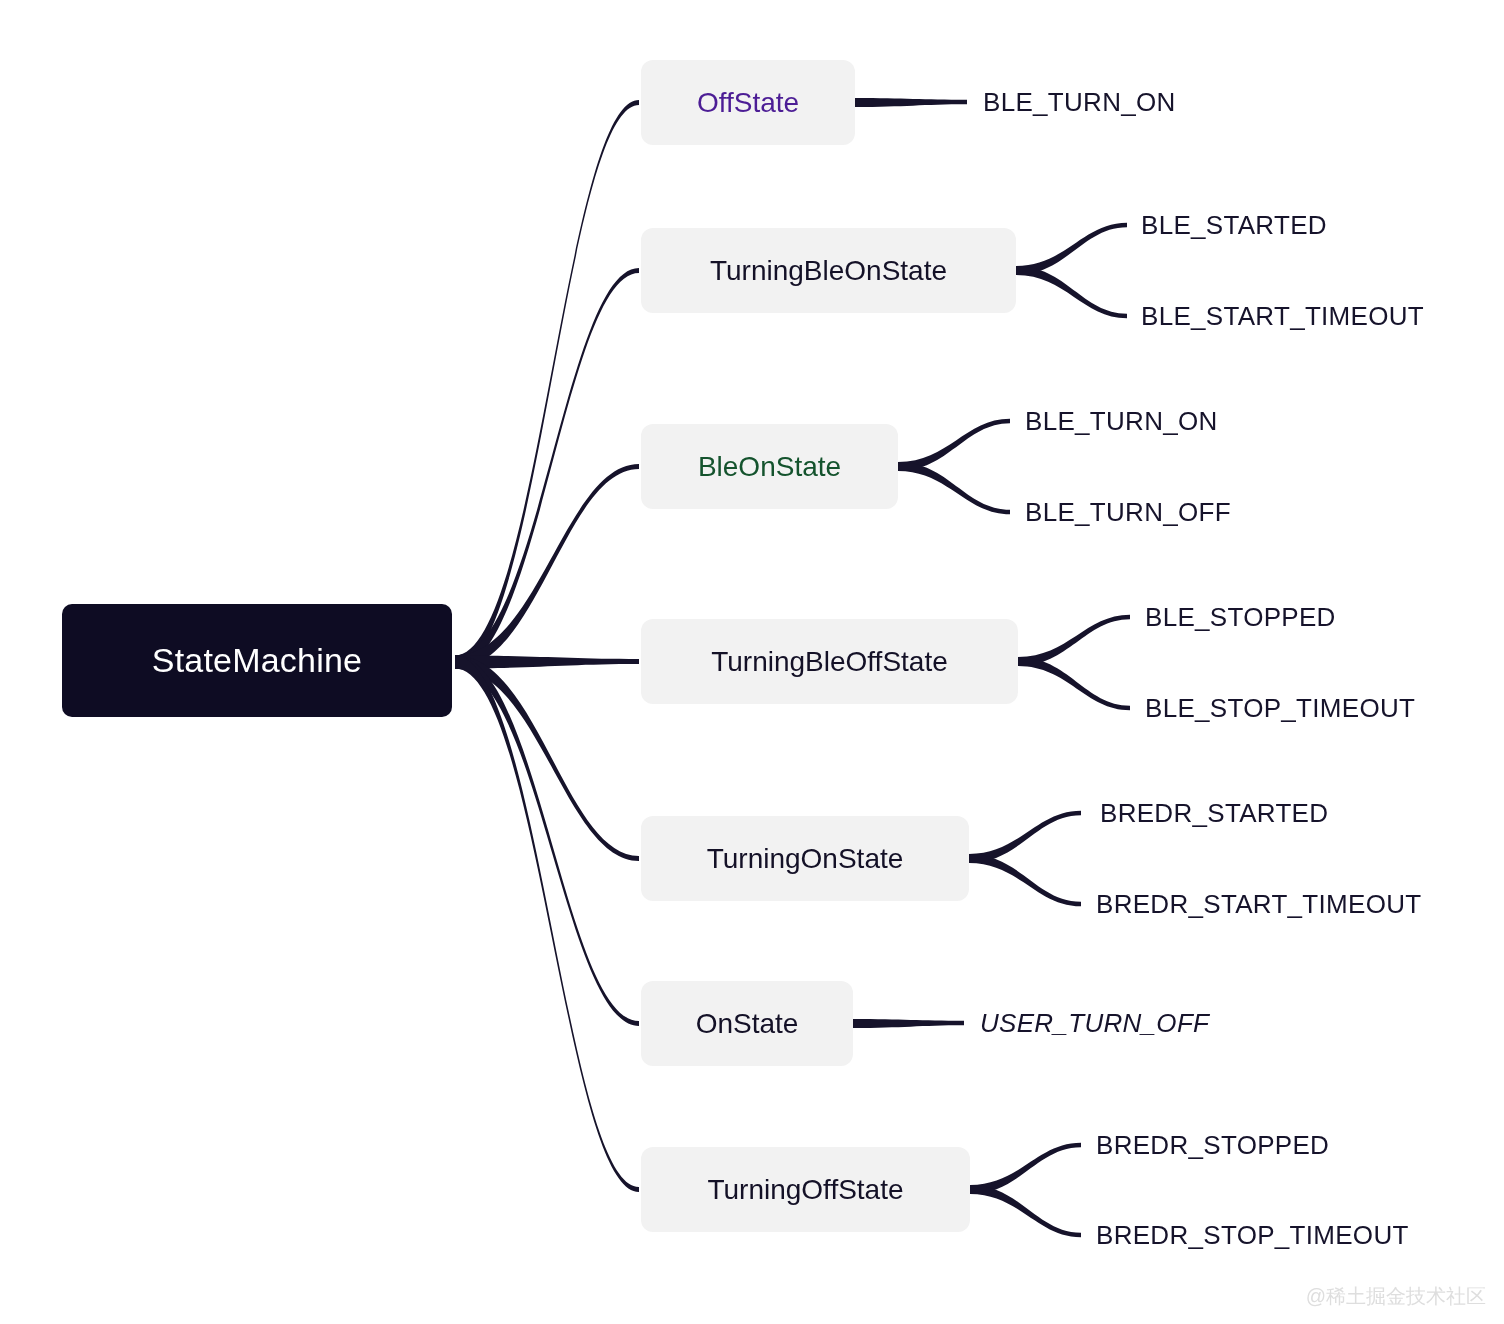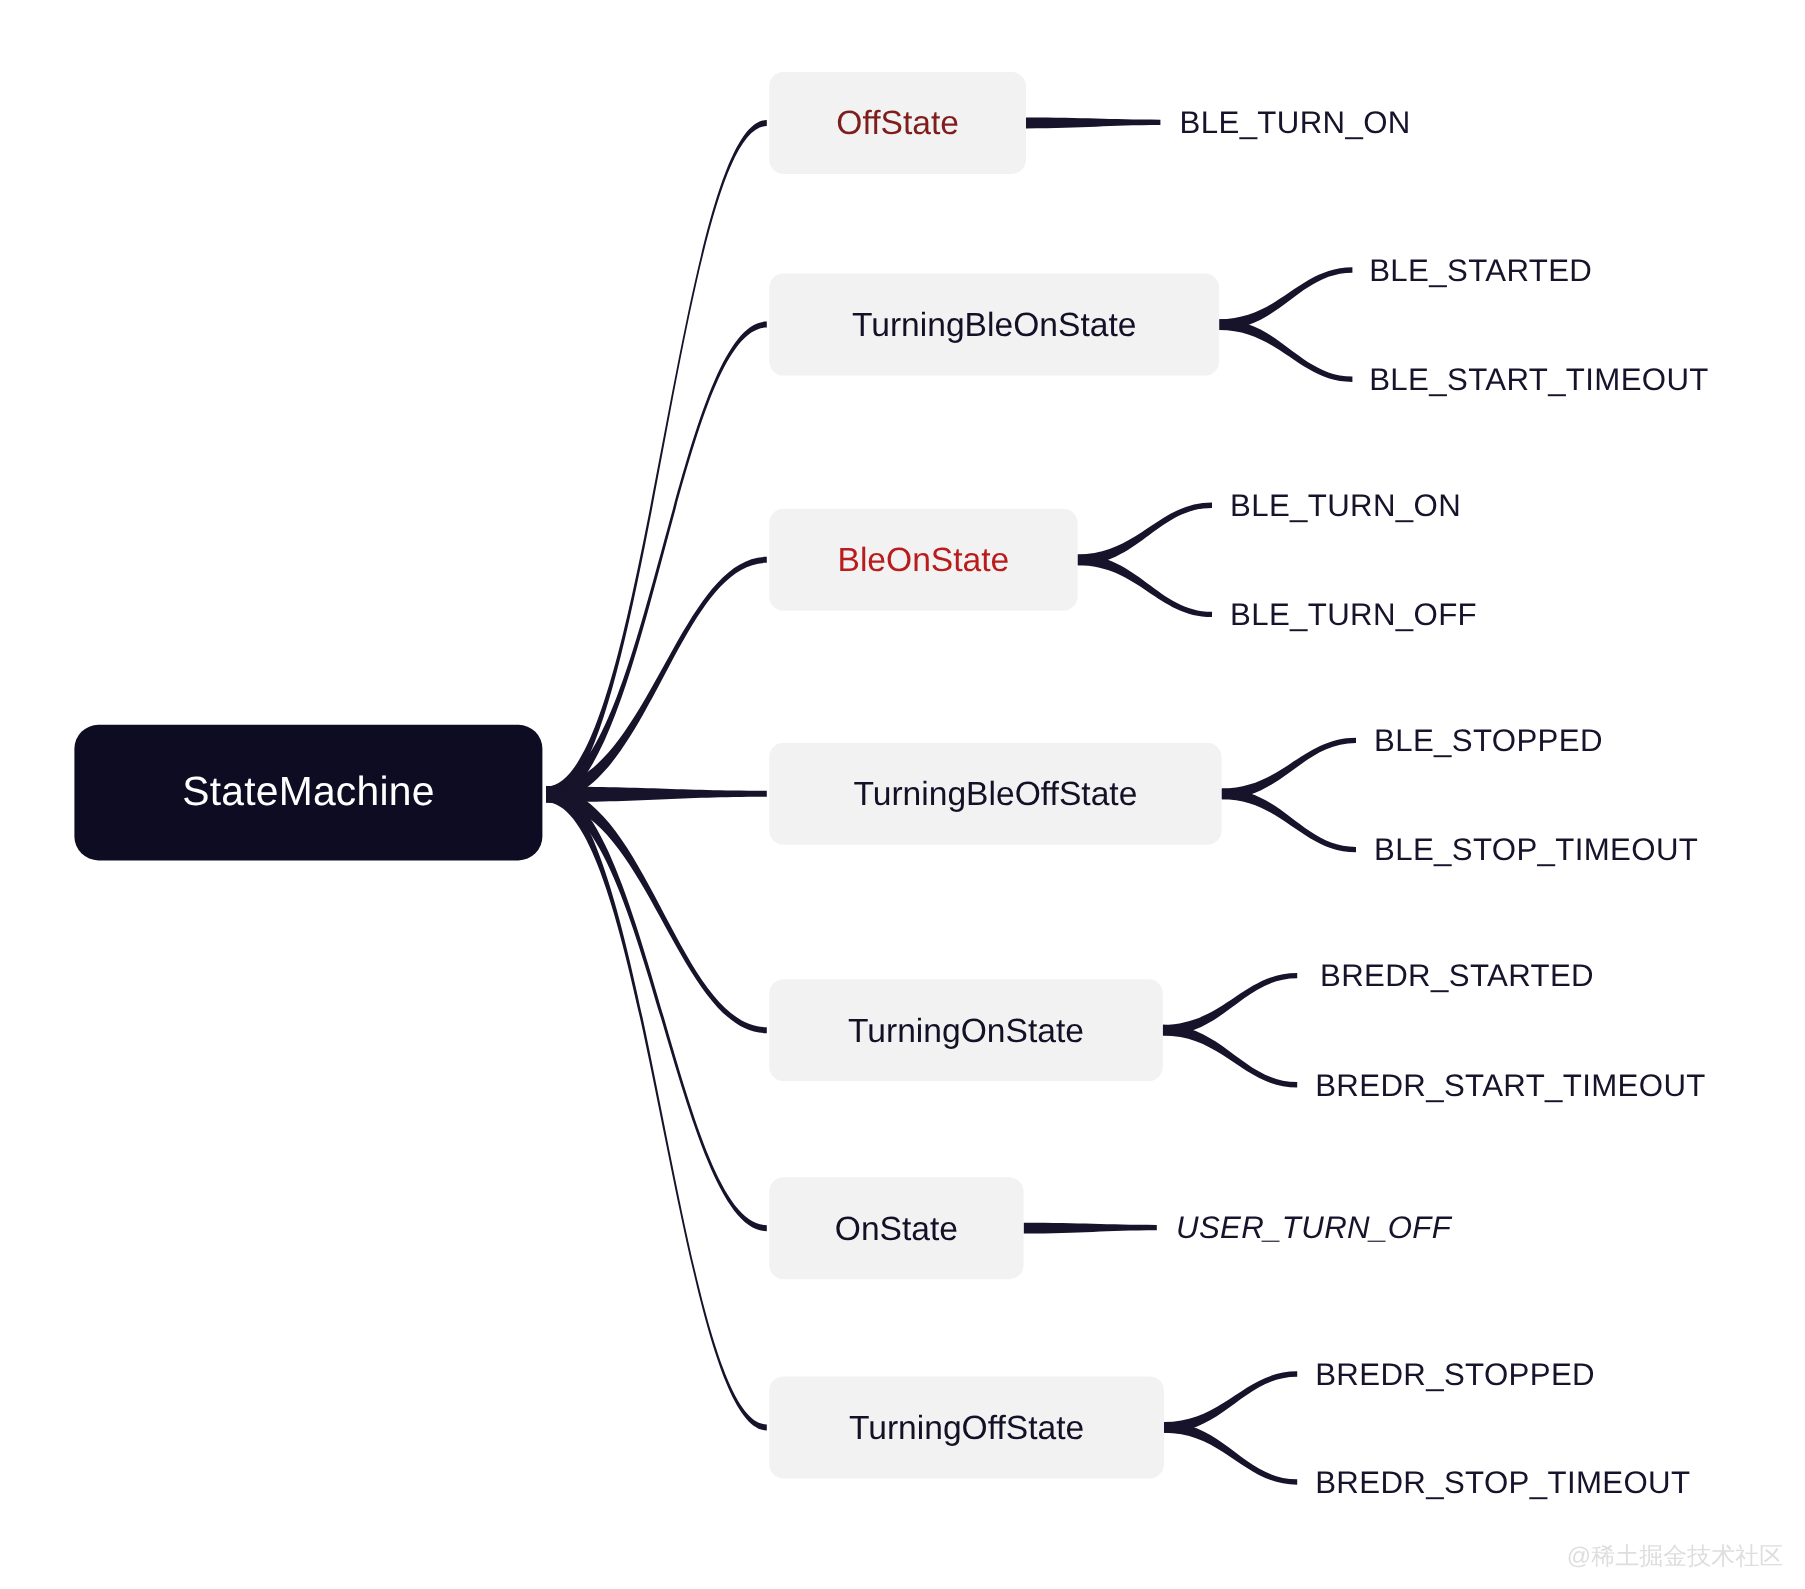--- a/index.html
+++ b/index.html
@@ -31,21 +31,21 @@
     position: absolute;
     box-sizing: border-box;
     display: flex;
     align-items: center;
     justify-content: center;
     white-space: nowrap;
   }
   .node-root {
     background: #0e0c23;
     color: #ffffff;
-    border-radius: 20px;
+    border-radius: 10px;
     font-size: 34px;
     font-weight: 400;
     letter-spacing: 0.2px;
   }
   .node-l1 {
     background: #f2f2f2;
     color: #141127;
     border-radius: 12px;
     font-size: 28px;
     font-weight: 400;
@@ -93,30 +93,30 @@
       <path d="M 853 1019 C 902.95 1019 919.6 1020.75 964 1020.75 L 964 1025.25 C 919.6 1025.25 902.95 1028 853 1028 Z" fill="#16132b"></path>
       <path d="M 455 655.5 C 537.8 655.5 565.4 1187 639 1187 L 639 1192 C 565.4 1192 537.8 668.5 455 668.5 Z" fill="#16132b"></path>
       <path d="M 970 1185 C 1019.95 1185 1036.6 1142.75 1081 1142.75 L 1081 1147.25 C 1036.6 1147.25 1019.95 1194 970 1194 Z" fill="#16132b"></path>
       <path d="M 970 1185 C 1019.95 1185 1036.6 1232.75 1081 1232.75 L 1081 1237.25 C 1036.6 1237.25 1019.95 1194 970 1194 Z" fill="#16132b"></path>
     </svg>
 
   <div id="nodes-layer">
       <div class="node node-root" style="left: 62px; top: 604px; width: 390px; height: 113px; background: rgb(14, 12, 35); color: rgb(255, 255, 255);">
         <span>StateMachine</span>
       </div>
-      <div class="node node-l1" style="left: 641px; top: 60px; width: 214px; height: 85px; background: rgb(242, 242, 242); color: #7f1d1d;">
+      <div class="node node-l1" style="left: 641px; top: 60px; width: 214px; height: 85px; background: rgb(242, 242, 242); color: #4c1d95;">
         <span>OffState</span>
       </div>
       <div class="leaf-label" style="left: 983px; top: 102px; transform: translateY(-50%);">BLE_TURN_ON</div>
       <div class="node node-l1" style="left: 641px; top: 228px; width: 375px; height: 85px; background: rgb(242, 242, 242); color: rgb(20, 17, 39); justify-content: center;">
         <span>TurningBleOnState</span>
       </div>
       <div class="leaf-label" style="left: 1141px; top: 225px; transform: translateY(-50%);">BLE_STARTED</div>
       <div class="leaf-label" style="left: 1141px; top: 316px; transform: translateY(-50%);">BLE_START_TIMEOUT</div>
-      <div class="node node-l1" style="left: 641px; top: 424px; width: 257px; height: 85px; background: rgb(242, 242, 242); color: #b91c1c;">
+      <div class="node node-l1" style="left: 641px; top: 424px; width: 257px; height: 85px; background: rgb(242, 242, 242); color: #14532d;">
         <span>BleOnState</span>
       </div>
       <div class="leaf-label" style="left: 1025px; top: 421px; transform: translateY(-50%);">BLE_TURN_ON</div>
       <div class="leaf-label" style="left: 1025px; top: 512px; transform: translateY(-50%);">BLE_TURN_OFF</div>
       <div class="node node-l1" style="left: 641px; top: 619px; width: 377px; height: 85px; background: rgb(242, 242, 242); color: rgb(20, 17, 39);">
         <span>TurningBleOffState</span>
       </div>
       <div class="leaf-label" style="left: 1145px; top: 617px; transform: translateY(-50%);">BLE_STOPPED</div>
       <div class="leaf-label" style="left: 1145px; top: 708px; transform: translateY(-50%);">BLE_STOP_TIMEOUT</div>
       <div class="node node-l1" style="left: 641px; top: 816px; width: 328px; height: 85px; background: rgb(242, 242, 242); color: rgb(20, 17, 39);">

